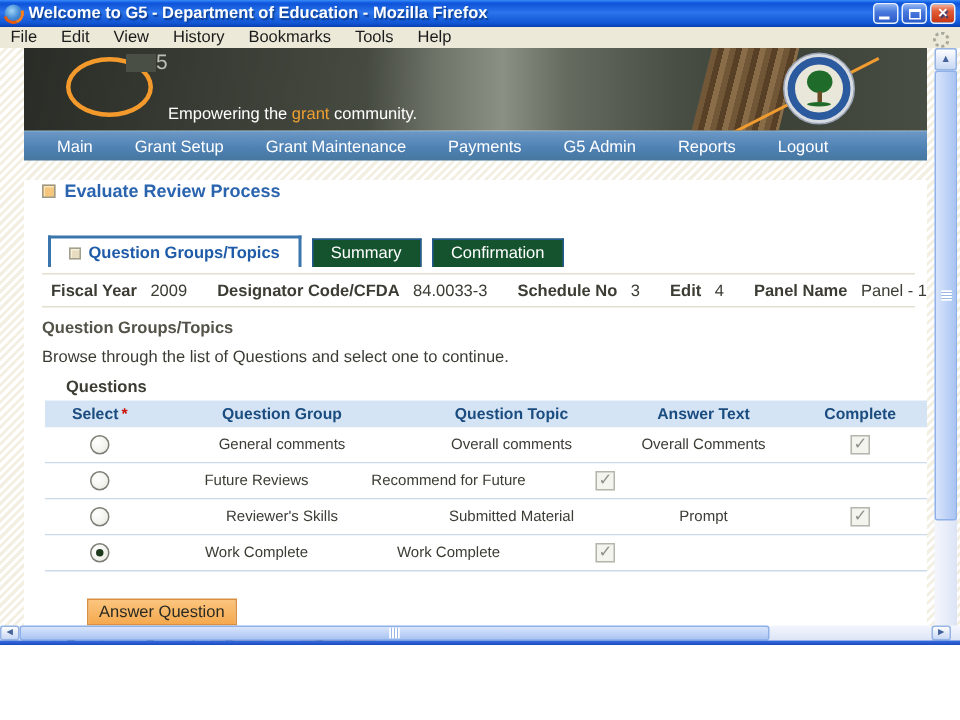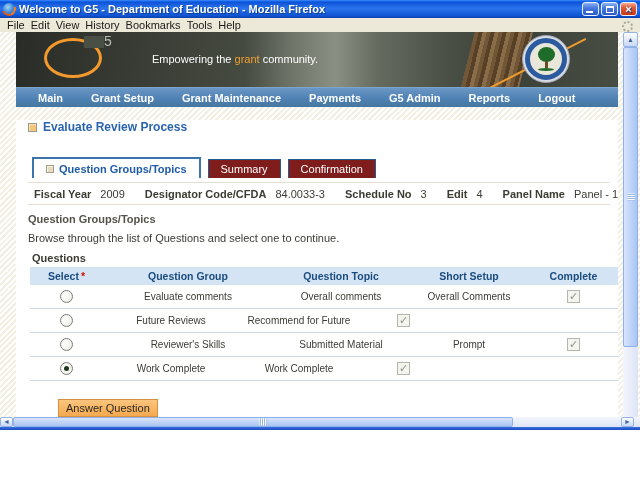--- a/index.html
+++ b/index.html
@@ -22,21 +22,21 @@
   .titlebar .title-text { flex:1 1 auto; white-space:nowrap; overflow:hidden; }
   .winbtn { width:17px; height:14px; margin-left:2px; border:1px solid #e8f0fc; border-radius:3px;
     display:flex; align-items:center; justify-content:center; position:relative; flex:0 0 auto; }
   .winbtn.min, .winbtn.max { background:linear-gradient(180deg,#8db3f2 0%,#4a7ade 40%,#2a5ac8 100%); }
   .winbtn.close { background:linear-gradient(180deg,#f5b09a 0%,#e35f3a 35%,#c93512 100%); color:#fff; font-size:11px; font-weight:bold; line-height:10px; }
   .winbtn.min i { position:absolute; left:3px; bottom:2px; width:7px; height:2px; background:#fff; }
   .winbtn.max i { width:8px; height:7px; border:1px solid #fff; border-top:2px solid #fff; }
 
   
   .menubar { position:absolute; top:18px; left:0; width:640px; height:14px; background:#ece9d8;
-    display:flex; align-items:center; gap:6px; padding-left:7px; font-size:11px; color:#1a1a1a; }
+    display:flex; align-items:center; gap:16px; padding-left:7px; font-size:11px; color:#1a1a1a; }
   .menubar .menu-item { cursor:default; }
   .throbber { position:absolute; right:7px; top:21px; width:11px; height:11px; border-radius:50%;
     border:2px dotted #a8a89a; }
 
   
   .viewport { position:absolute; top:32px; left:0; width:640px; height:435px; overflow:hidden;
     background:repeating-linear-gradient(135deg,#ffffff 0 2px,#f3efe2 2px 4px); }
   .page { position:relative; margin-left:16px; width:602px; }
 
   
@@ -45,58 +45,58 @@
       linear-gradient(100deg, rgba(0,0,0,.38), rgba(0,0,0,0) 45%),
       linear-gradient(90deg,#43483e 0%,#4a4f45 38%,#70756a 46%,#8b9085 53%,#666b60 60%,#4a4f45 72%,#3c4138 82%,#484d43 100%);
   }
   .bookshelf { position:absolute; left:452px; top:0; width:58px; height:55px; opacity:.85; transform:skewX(-14deg);
     background:repeating-linear-gradient(90deg,#7a5a36 0 4px,#5c3f22 4px 8px,#96744a 8px 12px);
   }
   .banner-diag { position:absolute; left:428px; top:40px; width:150px; height:2px; background:#f09c30; transform:rotate(-27deg); }
   .logo-g { position:absolute; left:28px; top:6px; width:58px; height:40px; border:3px solid #f49a2d; border-radius:50%; }
   .logo-g-notch { position:absolute; left:68px; top:4px; width:20px; height:12px; background:#4a4f45; }
   .logo-5 { position:absolute; left:88px; top:1px; color:#b9beb4; font-size:14px; }
-  .tagline { position:absolute; left:96px; top:21px; color:#fff; font-size:11px;margin-left:40px; }
+  .tagline { position:absolute; left:96px; top:38px; color:#fff; font-size:11px; }
   .tagline .hl { color:#f0a030; }
   .seal { position:absolute; left:506px; top:3px; width:48px; height:48px; border-radius:50%;
     background:#d8dce2; border:1px solid #9aa4b4; }
   .seal .ring { position:absolute; inset:2px; border-radius:50%; border:5px solid #2b5a9e; background:#e9e7da; }
   .seal .foliage { position:absolute; left:50%; top:11px; width:17px; height:15px; margin-left:-8px; border-radius:50%; background:#1e6b2a; }
   .seal .trunk { position:absolute; left:50%; top:25px; width:3px; height:7px; margin-left:-1px; background:#6b4a26; }
   .seal .ground { position:absolute; left:50%; top:32px; width:16px; height:3px; margin-left:-8px; border-radius:50%; background:#1e6b2a; }
 
   
   .navbar { height:20px; background:linear-gradient(180deg,#6b97c4 0%,#4f82b5 55%,#46779f 100%);
     border-top:1px solid #7aa5cc; display:flex; align-items:center; padding-left:22px; gap:28px; }
-  .nav-item { color:#fff; font-size:11px; font-weight:bold; cursor:pointer; white-space:nowrap; }
+  .nav-item { color:#fff; font-size:11px; font-weight:normal; cursor:pointer; white-space:nowrap; }
 
   
   .content { background:#fff; padding:0 8px 0 12px; min-height:360px; color:#3c3c34; }
 
   .page-title-row { margin-top:13px; display:flex; align-items:center; gap:6px; }
   .bullet-icon { width:9px; height:9px; background:#f5c77e; border:1px solid #9a9a8c; box-shadow:inset 1px 1px 0 #fbe3b4; }
   .page-title { color:#2a64ae; font-size:12px; font-weight:bold; }
 
   .tabs { margin-top:23px; display:flex; align-items:flex-end; padding-left:4px; }
   .tab { font-size:11px; padding:4px 12px 3px; cursor:pointer; white-space:nowrap; }
-  .tab.inactive { background:#7f1d1d; color:#fff; margin-left:7px; border:1px solid #255a92; border-bottom:none; padding:3px 12px; }
+  .tab.inactive { background:#14532d; color:#fff; margin-left:7px; border:1px solid #255a92; border-bottom:none; padding:3px 12px; }
   .tab.active { background:#fff; color:#1f5ba8; font-weight:bold; border:2px solid #3a76ad; border-bottom:none;
     display:flex; align-items:center; gap:5px; }
   .tab .tab-bullet { width:8px; height:8px; background:#e8dcc0; border:1px solid #a0a090; box-shadow:inset 1px 1px 0 #f8f0d8; }
 
   .subheading { margin-top:30px; font-size:11px; font-weight:bold; color:#54534a; }
 
   .details-row { margin-top:4px; border-top:1px solid #e3e0d2; border-bottom:1px solid #e3e0d2;
     padding:5px 0 4px 6px; display:flex; align-items:center; font-size:11px; }
   .details-row .lbl { font-weight:bold; margin-right:9px; white-space:nowrap; }
   .details-row .val { margin-right:20px; white-space:nowrap; }
 
   .section-heading { margin-top:8px; font-size:11px; font-weight:bold; color:#54534a; }
   .instruction { margin-top:7px; font-size:11px; }
-  .questions-label { margin-top:8px; margin-left:4px; font-size:11px; font-weight:bold; }
+  .questions-label { margin-top:8px; margin-left:16px; font-size:11px; font-weight:bold; }
 
   .qtable { margin-top:3px; margin-left:2px; width:588px; font-size:10px; }
   .qhead { display:flex; background:#d4e4f4; height:18px; align-items:center; color:#1b4c80; font-weight:bold; font-size:10.5px; }
   .qhead > div, .qrow > div { text-align:center; }
   .col-select{ width:73px; } .col-group{ width:170px; } .col-topic{ width:136px; } .col-short{ width:120px; } .col-complete{ width:89px; }
   .req { color:#cc1100; margin-left:2px; }
   .qrow { display:flex; align-items:center; height:24px; border-bottom:1px solid #ccd9e9; background:#fff; }
   .radio { display:inline-block; width:13px; height:13px; border:1px solid #7e7e76; border-radius:50%;
     background:radial-gradient(circle at 35% 35%, #ffffff, #e9e9e1); position:relative; vertical-align:middle; cursor:pointer; }
   .radio.selected::after { content:""; position:absolute; left:3px; top:3px; width:5px; height:5px; border-radius:50%; background:#1d3a1d; }
@@ -225,27 +225,27 @@
 
         <div class="section-heading">Question Groups/Topics</div>
         <div class="instruction">Browse through the list of Questions and select one to continue.</div>
         <div class="questions-label">Questions</div>
 
         <div class="qtable">
           <div class="qhead">
             <div class="col-select"><span>Select</span><span class="req">*</span></div>
             <div class="col-group">Question Group</div>
             <div class="col-topic">Question Topic</div>
-            <div class="col-short">Short Setup</div>
+            <div class="col-short">Answer Text</div>
             <div class="col-complete">Complete</div>
           </div>
 
           <div class="qrow">
             <div class="col-select"><span class="radio"></span></div>
-            <div class="col-group">Evaluate comments</div>
+            <div class="col-group">General comments</div>
             <div class="col-topic">Overall comments</div>
             <div class="col-short">Overall Comments</div>
             <div class="col-complete"><span class="checkbox checked"></span></div>
           </div>
           <div class="qrow">
             <div class="col-select"><span class="radio"></span></div>
             <div class="col-topic">Future Reviews</div>
             <div class="col-short">Recommend for Future</div>
             <div class="col-complete"><span class="checkbox checked"></span></div>
           </div>

